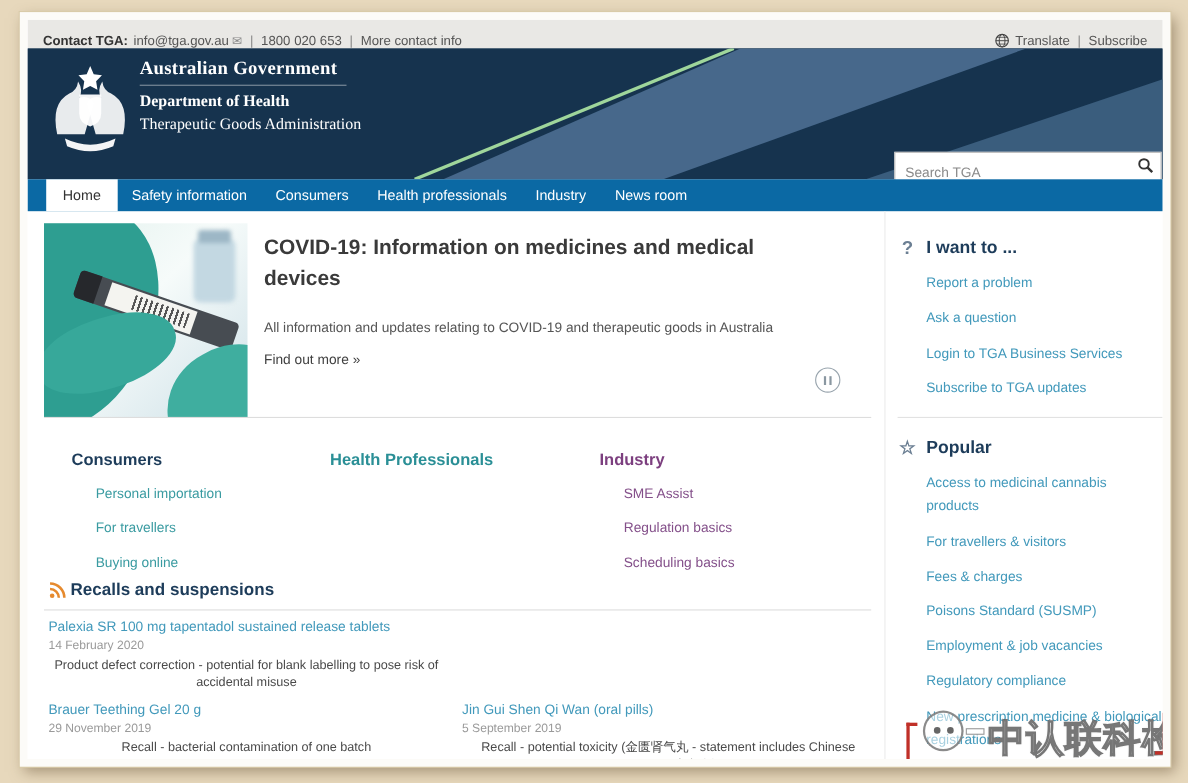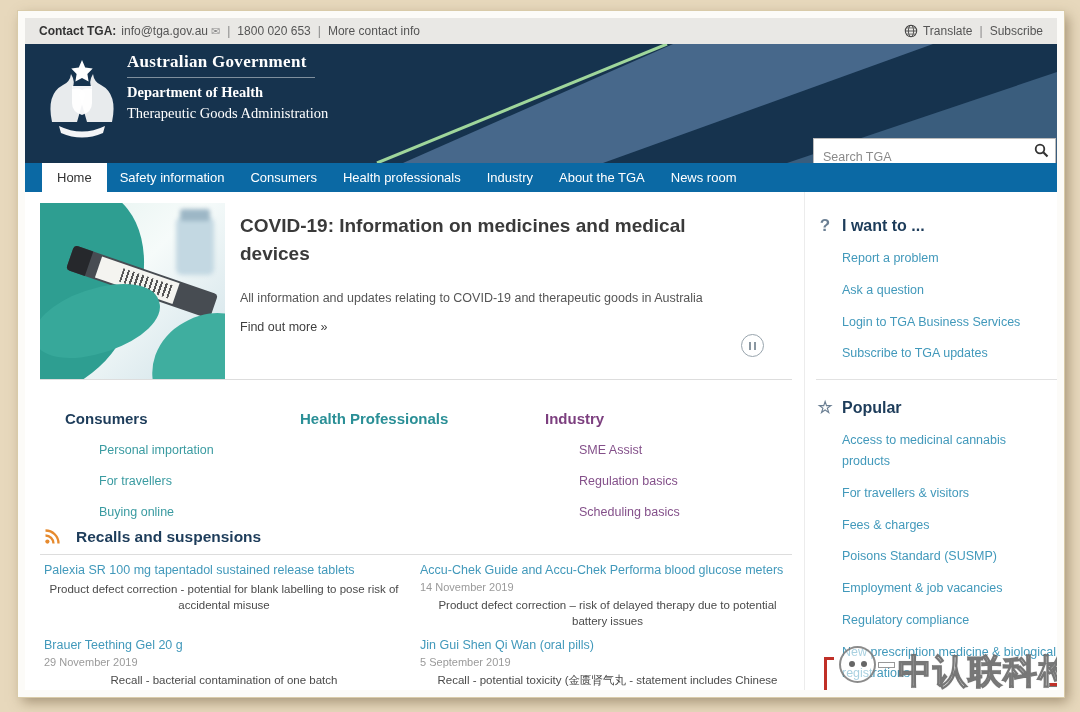--- a/index.html
+++ b/index.html
@@ -10,21 +10,21 @@
     position:relative; overflow:hidden;
   }
   .page {
     position:absolute; left:25px; top:18px; width:1032px; height:672px;
     background:#ffffff; overflow:hidden;
     box-shadow:0 0 0 7px #fcfbf8, 0 0 0 8px #d9cba9, 4px 5px 12px 7px rgba(110,90,60,.55);
   }
   
   .topbar {
     position:absolute; left:0; top:0; width:1032px; height:26px;
-    background:#e9e8e5; display:flex; align-items:center;
+    background:#e9e8e5; display:flex; align-items:flex-end;
     padding:0 14px; font-size:12px; color:#555;
   }
   .topbar .lbl { font-weight:bold; color:#333; margin-right:5px; }
   .topbar a { color:#555; text-decoration:none; }
   .topbar .sep { margin:0 7px; color:#888; }
   .topbar .mail { color:#8a8a8a; font-size:11px; margin-left:3px; }
   .topbar .right { margin-left:auto; display:flex; align-items:center; }
   .globe { width:14px; height:14px; margin-right:5px; }
   
   .header { position:absolute; left:0; top:26px; width:1032px; height:119px; background:#16334e; }
@@ -74,25 +74,25 @@
   .pause i { display:block; width:2.5px; height:8px; background:#8a97a1; }
   .hr { position:absolute; background:#ddd; height:1px; }
   .hr1 { left:15px; top:361px; width:752px; }
   .hr2 { left:15px; top:536px; width:752px; }
   
   .qcol { position:absolute; top:392px; }
   .qc1 { left:40px; } .qc2 { left:275px; } .qc3 { left:520px; }
   .qcol-title { font-size:15px; font-weight:bold; margin-bottom:6px; }
   .qc1 .qcol-title { color:#1d3c5a; } .qc2 .qcol-title { color:#2a8f96; } .qc3 .qcol-title { color:#7c3f7f; }
   .qcol ul { list-style:none; margin-left:22px; }
-  .qcol li { margin-top:13px;margin-left:12px; }
+  .qcol li { margin-top:13px; }
   .qcol a { font-size:12.5px; text-decoration:none; }
   .qc1 a, .qc2 a { color:#3a9ba1; } .qc3 a { color:#84508a; }
   
-  .recalls-h { position:absolute; left:19px; top:510px; display:flex; align-items:center; gap:16px; }
+  .recalls-h { position:absolute; left:19px; top:510px; display:flex; align-items:center; gap:4px; }
   .recalls-h .title { font-size:15.5px; font-weight:bold; color:#1d3c5a; }
   .recall-item { position:absolute; }
   .ri1 { left:19px;  top:545px; width:360px; }
   .ri2 { left:395px; top:545px; width:375px; }
   .ri3 { left:19px;  top:620px; width:360px; }
   .ri4 { left:395px; top:620px; width:375px; }
   .recall-title { font-size:12.5px; color:#4299bb; text-decoration:none; white-space:nowrap; display:block; }
   .recall-date { font-size:11px; color:#9a9a9a; margin-top:4px; }
   .recall-desc { font-size:11.5px; color:#4a4a4a; line-height:1.4; margin-top:4px;text-align:center; }
   
@@ -177,21 +177,20 @@
       </svg>
     </div>
   </div>
 
   <div class="nav">
     <div class="nav-item active">Home</div>
     <div class="nav-item">Safety information</div>
     <div class="nav-item">Consumers</div>
     <div class="nav-item">Health professionals</div>
     <div class="nav-item">Industry</div>
-    <div class="nav-item">About the TGA</div>
     <div class="nav-item">News room</div>
   </div>
 
   <div class="hero-img">
     <div class="glove g1"></div>
     <div class="vial"></div>
     <div class="tube">
       <div class="cap"></div>
         <div class="label"></div>
     </div>
@@ -232,26 +231,22 @@
       <circle cx="3.4" cy="12.6" r="2.1" fill="#e68a2e"></circle>
       <path d="M1.5 6.5 a8 8 0 0 1 8 8" fill="none" stroke="#e68a2e" stroke-width="2.3"></path>
       <path d="M1.5 1.5 a13 13 0 0 1 13 13" fill="none" stroke="#e68a2e" stroke-width="2.3"></path>
     </svg>
     <span class="title">Recalls and suspensions</span>
   </div>
   <div class="hr hr2"></div>
 
   <div class="recall-item ri1">
     <a href="#" class="recall-title">Palexia SR 100 mg tapentadol sustained release tablets</a>
+    <div class="recall-date">14 February 2020</div>
     <div class="recall-desc">Product defect correction - potential for blank labelling to pose risk of accidental misuse</div>
-  </div>
-  <div class="recall-item ri2">
-    <a href="#" class="recall-title">Accu-Chek Guide and Accu-Chek Performa blood glucose meters</a>
-    <div class="recall-date">14 November 2019</div>
-    <div class="recall-desc">Product defect correction – risk of delayed therapy due to potential battery issues</div>
   </div>
   <div class="recall-item ri3">
     <a href="#" class="recall-title">Brauer Teething Gel 20 g</a>
     <div class="recall-date">29 November 2019</div>
     <div class="recall-desc">Recall - bacterial contamination of one batch</div>
   </div>
   <div class="recall-item ri4">
     <a href="#" class="recall-title">Jin Gui Shen Qi Wan (oral pills)</a>
     <div class="recall-date">5 September 2019</div>
     <div class="recall-desc">Recall - potential toxicity (金匮肾气丸 - statement includes Chinese translation (中文翻译)</div>

